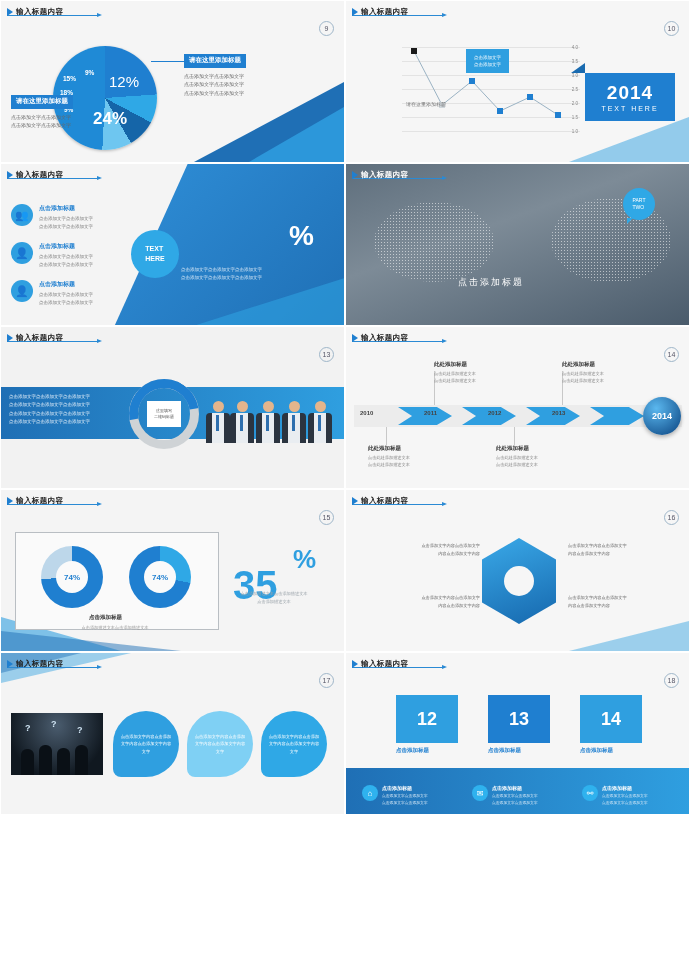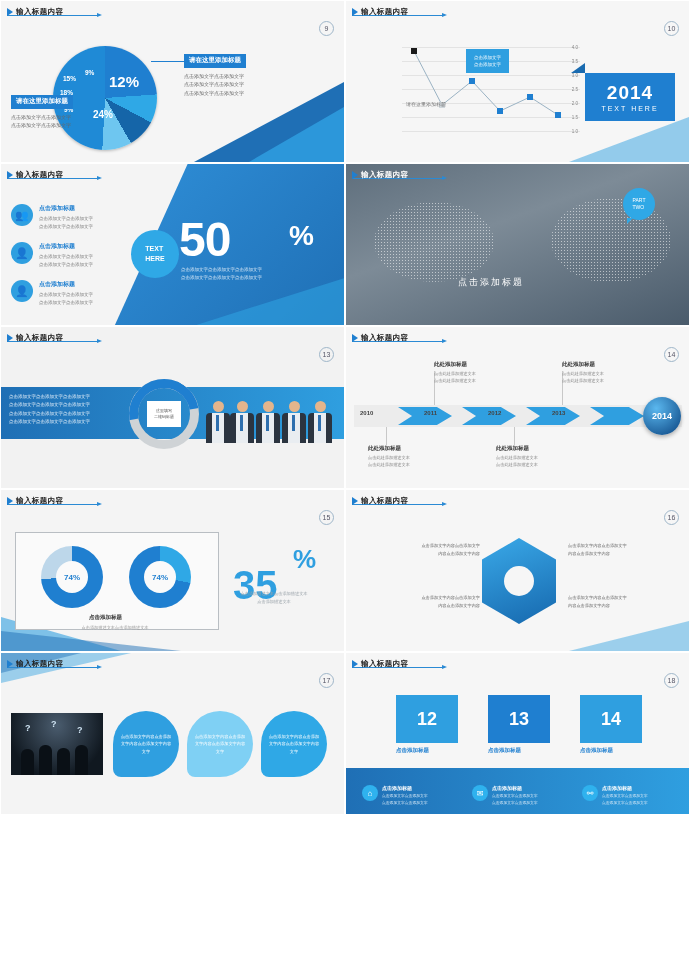--- a/index.html
+++ b/index.html
@@ -79,22 +79,22 @@
     position: absolute; left: 52px; top: 45px;
     width: 104px; height: 104px; border-radius: 50%;
     background: conic-gradient(
       #1f7fd0 0deg 86deg,
       #2fa8e6 86deg 118deg,
       #1565a8 118deg 150deg,
       #6ec6f0 150deg 183deg,
       #1f8ad6 183deg 360deg);
     box-shadow: 0 1px 3px rgba(0,0,0,.25);
   }
-  .p12 { position:absolute; left:108px; top:72px; color:#fff; font-size:15px; font-weight:bold; }
-  .p24 { position:absolute; left:92px; top:108px; color:#fff; font-size:10px; font-weight:bold; }
+  .p12 { position:absolute; left:108px; top:72px; color:#fff; font-size:15px; font-weight:normal; }
+  .p24 { position:absolute; left:92px; top:108px; color:#fff; font-size:17px; font-weight:bold; }
   .p15 { position:absolute; left:62px; top:74px; color:#fff; font-size:6.5px; font-weight:bold; }
   .p9a { position:absolute; left:84px; top:68px; color:#fff; font-size:6.5px; font-weight:bold; }
   .p18 { position:absolute; left:59px; top:88px; color:#fff; font-size:6.5px; font-weight:bold; }
   .p9b { position:absolute; left:63px; top:105px; color:#fff; font-size:6.5px; font-weight:bold; }
   .cal-r {
     position: absolute; left: 183px; top: 47px; width: 120px;
   }
   .cal-r .bar {
     background: #1f7fd0; color: #fff; font-size: 6.5px;
     padding: 2.5px 5px; font-weight: bold; display: inline-block;
@@ -457,21 +457,20 @@
       <div class="ic11">👤</div>
       <div class="tx11">
         <div class="t">点击添加标题</div>
         <div class="b" style="white-space:pre-line;">点击添加文字点击添加文字
 点击添加文字点击添加文字</div>
       </div>
     </div>
 
     <div class="circle-t" style="white-space:pre-line;">TEXT
 HERE</div>
-    <div class="num50">50</div>
     <div class="pct">%</div>
     <div class="pct-sub" style="white-space:pre-line;">点击添加文字点击添加文字点击添加文字
 点击添加文字点击添加文字点击添加文字</div>
   </div>
 
   <div class="slide s12 dark">
     <div class="hdr">
       <span class="tri"></span>
       <span class="txt">输入标题内容</span>
     </div>

